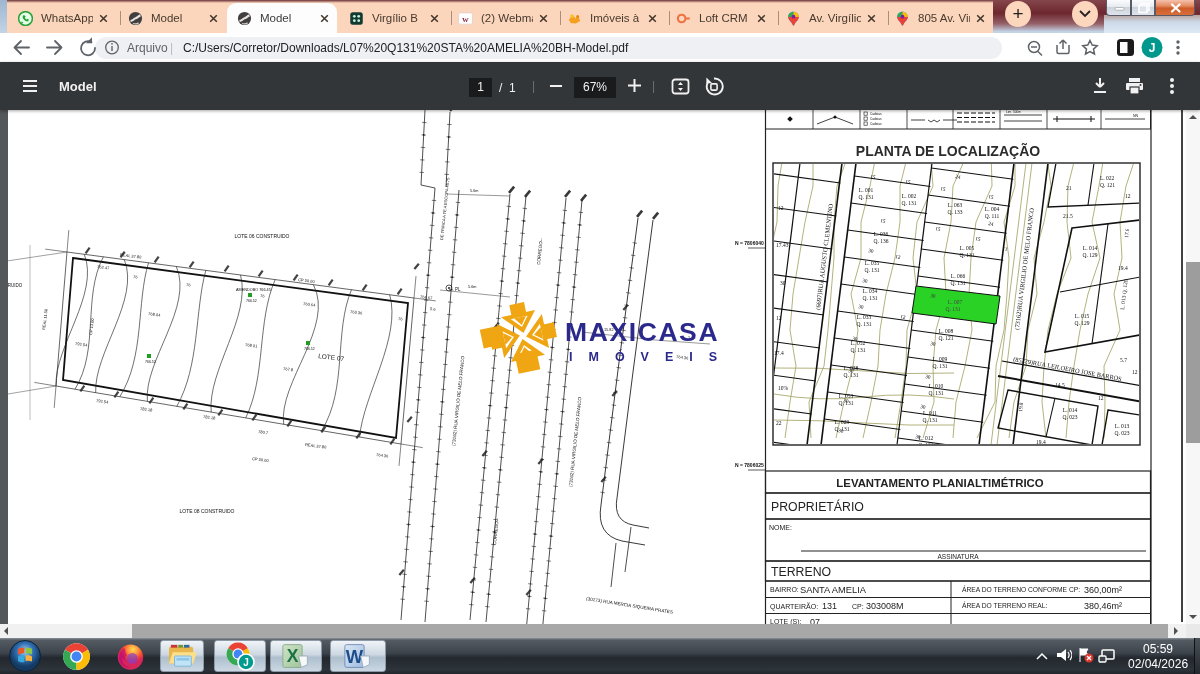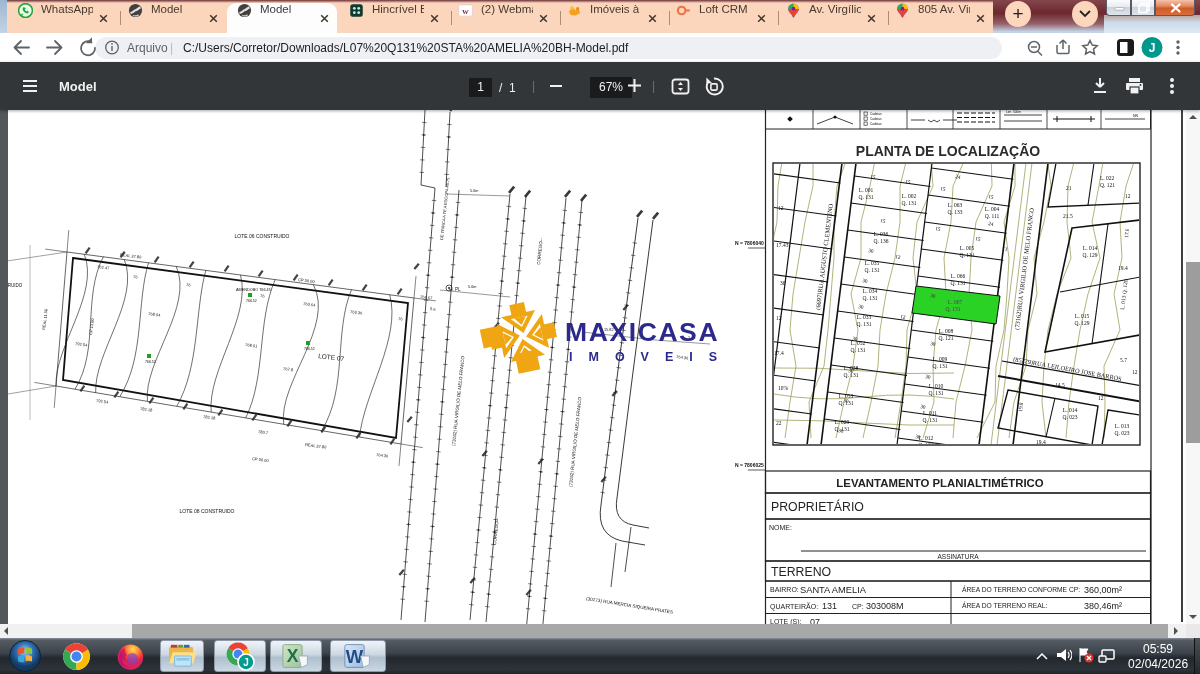--- a/index.html
+++ b/index.html
@@ -1,19 +1,19 @@
 <!DOCTYPE html>
 <html><head><meta charset="utf-8">
 <style>
 * {margin:0;padding:0;box-sizing:border-box;}
 html,body {width:1200px;height:674px;overflow:hidden;font-family:"Liberation Sans",sans-serif;}
 #root {position:relative;width:1200px;height:674px;background:#fff;}
 #tabstrip {position:absolute;left:0;top:0;width:1200px;height:33px;background:linear-gradient(180deg,#6b3036 0,#fbd6bc 3px,#fbd6bc 100%);}
 #tabstrip .edge {position:absolute;left:0;top:0;width:7px;height:33px;background:linear-gradient(180deg,#9eb6d0,#c2d4e6);}
-.tab {position:absolute;top:3px;height:30px;border-radius:9px 9px 0 0;display:flex;padding:0 8px 0 10px;}
+.tab {position:absolute;top:3px;height:30px;border-radius:9px 9px 0 0;display:flex;align-items:center;padding:0 8px 0 10px;}
 .tab.active {background:#fdfdfd;}
 .tab .fav {width:15px;height:15px;margin-right:8px;flex:none;display:flex;}
 .tab .ttl {font-size:11.5px;color:#473a2e;white-space:nowrap;overflow:hidden;flex:1;}
 .tab.active .ttl {color:#3c3c3c;}
 .tab .tx {margin-left:6px;flex:none;display:flex;align-items:center;}
 .tsep {position:absolute;top:11px;width:1px;height:14px;background:#ab8e77;}
 #newtab {position:absolute;left:993px;top:0;width:207px;height:33px;background:linear-gradient(180deg,#84464c 0,#6d272e 40%,#95626a 72%,#c3d4e7 96%);}
 .pcirc {position:absolute;border-radius:50%;background:#fcd7bd;display:flex;align-items:center;justify-content:center;color:#222;}
 #winbtns {position:absolute;left:1106px;top:0;width:90px;height:16px;display:flex;}
 .wb {height:16px;border:1px solid #5a5a66;border-top:none;background:linear-gradient(180deg,#fbfcfd 0,#e7ebf0 45%,#ccd3db 50%,#dfe5ec 100%);position:relative;}
@@ -767,21 +767,21 @@
 <div class="tab" style="left:339px;width:108px;">
         <span class="fav">
           <svg width="15" height="15" viewBox="0 0 24 24">
             <rect x="2" y="2" width="20" height="20" rx="4" fill="#123a30"></rect>
             <circle cx="8.5" cy="8.5" r="2.2" fill="#bff1dc"></circle>
             <circle cx="15.5" cy="8.5" r="2.2" fill="#bff1dc"></circle>
             <circle cx="8.5" cy="15.5" r="2.2" fill="#bff1dc"></circle>
             <circle cx="15.5" cy="15.5" r="2.2" fill="#bff1dc"></circle>
           </svg>
         </span>
-        <span class="ttl">Hincrível B</span>
+        <span class="ttl">Virgílio B</span>
         <span class="tx">
           <svg width="9" height="9">
             <path d="M1.2,1.2 L7.8,7.8 M7.8,1.2 L1.2,7.8" stroke="#40352a" stroke-width="1.5"></path>
           </svg>
         </span>
       </div>
 <div class="tsep" style="left:451px;"></div>
 <div class="tab" style="left:448px;width:108px;">
         <span class="fav">
           <svg width="15" height="15" viewBox="0 0 24 24">
@@ -923,21 +923,21 @@
     <svg style="position:absolute;left:22px;top:16px" width="16" height="16">
         <path d="M1,3 h14 M1,8 h14 M1,13 h14" stroke="#f1f1f1" stroke-width="2"></path>
       </svg>
     <div class="mtitle">Model</div>
     <div class="dbox" style="left:469px;top:16px;width:23px;height:19px;line-height:19px;">1</div>
     <div class="wtxt" style="left:499px;top:19px;">/&nbsp;&nbsp;1</div>
     <div class="wtxt" style="left:532px;top:17px;color:#6e7174;">|</div>
     <svg style="position:absolute;left:549px;top:21px" width="14" height="8">
         <path d="M1,3 h12" stroke="#f1f1f1" stroke-width="2"></path>
       </svg>
-    <div class="dbox" style="left:574px;top:15px;width:42px;height:21px;line-height:21px;margin-left:16px;">67%</div>
+    <div class="dbox" style="left:574px;top:15px;width:42px;height:21px;line-height:21px;">67%</div>
     <svg style="position:absolute;left:627px;top:16px" width="15" height="15">
         <path d="M7.5,1 v13 M1,7.5 h13" stroke="#f1f1f1" stroke-width="2"></path>
       </svg>
     <div class="wtxt" style="left:652px;top:17px;color:#6e7174;">|</div>
     <svg style="position:absolute;left:671px;top:15px" width="19" height="19">
         <rect x="1.5" y="2.5" width="16" height="14" rx="2.5" fill="none" stroke="#f1f1f1" stroke-width="1.8"></rect>
         <path d="M9.5,5 l2.5,3 h-5 z M9.5,14 l2.5,-3 h-5 z" fill="#f1f1f1"></path>
       </svg>
     <svg style="position:absolute;left:704px;top:14px" width="20" height="20">
         <path d="M3.8,6.5 a8,8 0 1 0 6.2,-4" fill="none" stroke="#f1f1f1" stroke-width="1.9"></path>

